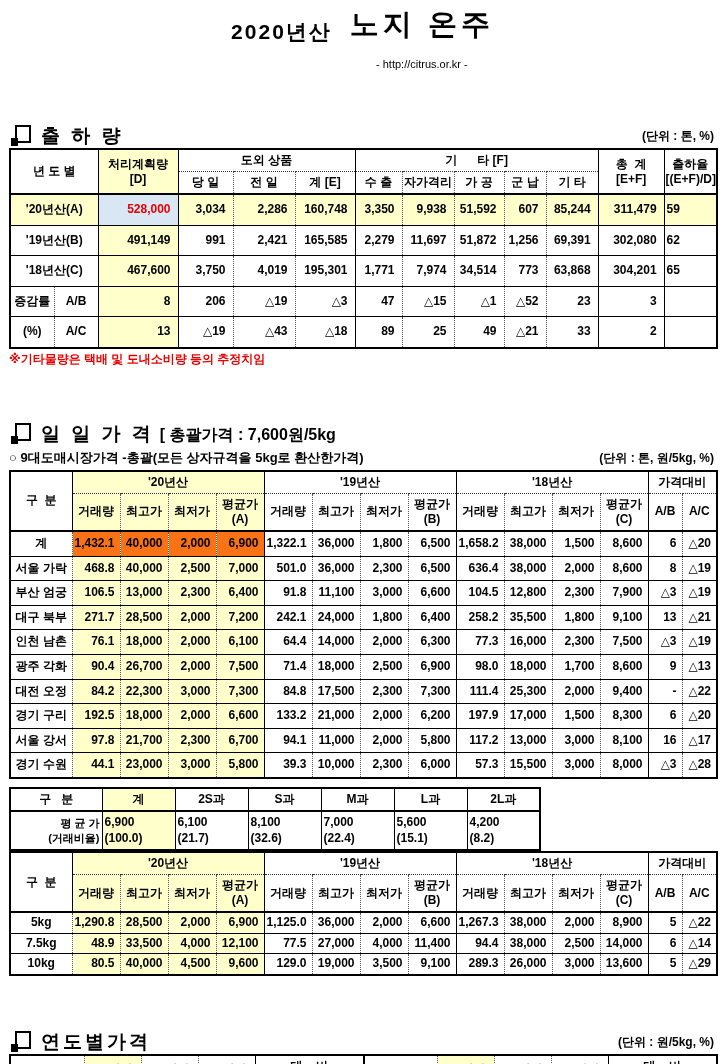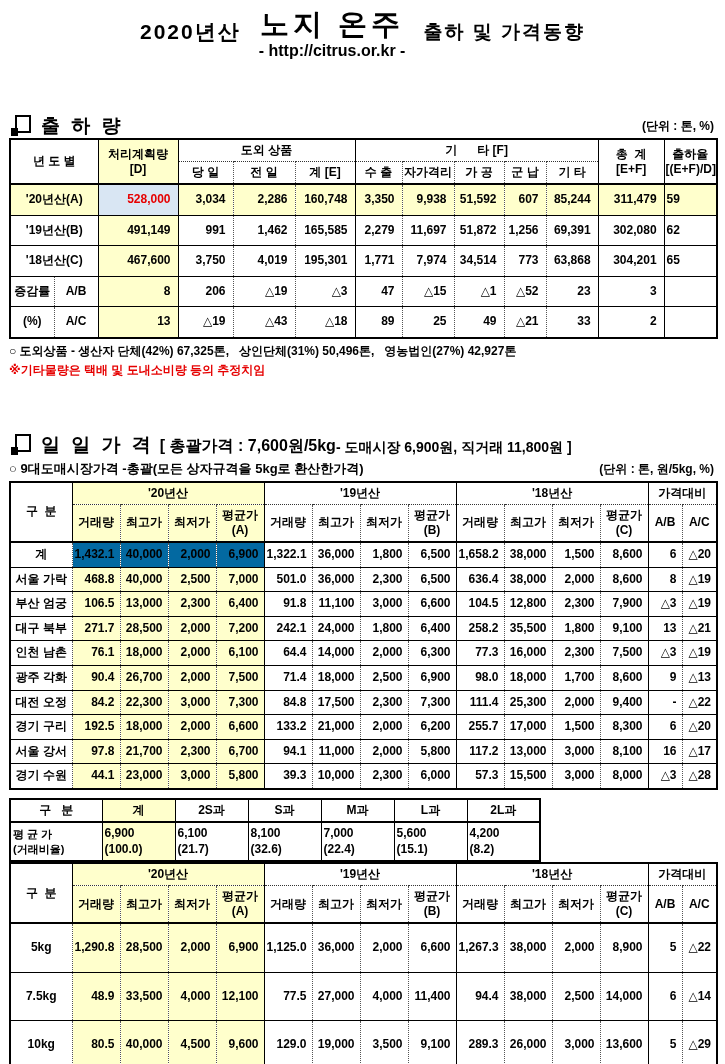--- a/index.html
+++ b/index.html
@@ -5,21 +5,21 @@
   html,body{margin:0;padding:0;background:#fff;}
   body{width:725px;height:1064px;overflow:hidden;color:#000;
        font-family:"Liberation Sans","DejaVu Sans",sans-serif;}
   .page{padding:6px 9px 0 9px;}
 
   
   .title-row{display:flex;justify-content:center;align-items:flex-start;gap:18px;margin-top:4px;}
   .t-year{font-size:21px;font-weight:bold;margin-top:8px;letter-spacing:2px;}
   .t-mainwrap{text-align:center;}
   .t-main{font-size:29px;font-weight:900;letter-spacing:4px;line-height:1;}
-  .t-url{font-size:16px;font-weight:bold;margin-top:3px;}
+  .t-url{font-size:11px;font-weight:normal;margin-top:19px;}
   .t-suffix{font-size:19px;font-weight:bold;margin-top:9px;letter-spacing:2px;}
   .asof{text-align:right;font-size:13px;font-weight:bold;padding-right:6px;margin-top:2px;}
 
   
   .sec-head{display:flex;align-items:flex-end;margin-top:8px;margin-bottom:3px;}
   .bullet{position:relative;display:inline-block;width:12px;height:14px;border:2px solid #000;
           margin:0 10px 2px 6px;flex:none;}
   .bullet::after{content:"";position:absolute;left:-6px;bottom:-5px;width:7px;height:8px;background:#000;}
   .sec-title{font-size:19px;font-weight:900;letter-spacing:3px;line-height:1;margin-top:48px;}
   .sec-unit{margin-left:auto;font-size:12px;font-weight:bold;padding-right:2px;}
@@ -34,36 +34,36 @@
   table{border-collapse:collapse;table-layout:fixed;border:2px solid #000;}
   th,td{font-size:12px;font-weight:bold;overflow:hidden;}
   th{white-space:pre-wrap;text-align:center;padding:3px 1px;border-left:1px dotted #555;line-height:1.25;}
   td{white-space:pre-line;padding:5px 2px;border-left:1px dotted #555;border-top:1px solid #000;line-height:1.3;}
   th:first-child,td:first-child{border-left:none;}
   thead tr+tr th{border-top:1px dotted #333;}
   tbody tr:first-child td{border-top:2px solid #000;}
   .sol{border-left:1px solid #000 !important;}
   .sol2{border-left:2px solid #000 !important;}
   .lbl{text-align:center;}
-  .lblc{text-align:left;font-size:11px;}
+  .lblc{text-align:right;font-size:11px;}
   .num{text-align:right;padding-right:6px;}
   .ctr{text-align:left;}
   .c20{background:#FFFFCC;}
   tr.y20row td{background:#FFFFCC;}
-  tr.tot td.c20{background:#0369a1;margin-top:21px;}
+  tr.tot td.c20{background:#f97316;margin-top:21px;}
   td.b{background:#D9E6F3 !important;}
   td.red{color:#E60000 !important;}
 
   .t-ship{width:707px;}
   .t-ship tbody td{padding:7px 2px;}
   .t-ship tbody td.num{padding-right:7px;}
   .t-wide{width:707px;}
   .t-wide tbody td{padding:4px 2px;}
   .t-wide tbody td.num{padding-right:5px;}
-  .t-box tbody td{padding:16px 2px;}
+  .t-box tbody td{padding:2px 2px;}
   .t-sizes{width:532px;margin-top:8px;}
   .t-sizes th,.t-sizes td{border-left:1px solid #000;}
   .t-sizes td{padding:3px 2px;}
   .t-year-tbl{width:707px;}
   .t-year-tbl tbody td{padding:7px 2px;}
 
   
   .note{font-size:12px;font-weight:bold;margin-top:4px;white-space:pre-wrap;}
   .note-red{color:#E60000;font-size:12px;font-weight:900;margin-top:2px;}
 </style>
@@ -71,21 +71,20 @@
 <body>
 
 <div class="page">
 
   <div class="title-row">
     <span class="t-year">2020년산</span>
     <span class="t-mainwrap">
       <div class="t-main">노지 온주</div>
       <div class="t-url">- http://citrus.or.kr -</div>
     </span>
-    <span class="t-suffix">출하 및 가격동향</span>
   </div>
 
   <div class="sec-head">
     <span class="bullet"></span>
     <span class="sec-title">출 하 량</span>
     <span class="sec-unit">(단위 : 톤, %)</span>
   </div>
 
   <table class="t-ship">
     <colgroup>
@@ -138,21 +137,21 @@
           <td class="num">51,592</td>
           <td class="num">607</td>
           <td class="num">85,244</td>
           <td class="num sol">311,479</td>
           <td class="ctr sol">59</td>
         </tr>
         <tr>
           <td class="lbl" colspan="2">'19년산(B)</td>
           <td class="num sol c20">491,149</td>
           <td class="num sol">991</td>
-          <td class="num">1,462</td>
+          <td class="num">2,421</td>
           <td class="num">165,585</td>
           <td class="num sol">2,279</td>
           <td class="num">11,697</td>
           <td class="num">51,872</td>
           <td class="num">1,256</td>
           <td class="num">69,391</td>
           <td class="num sol">302,080</td>
           <td class="ctr sol">62</td>
         </tr>
         <tr>
@@ -195,28 +194,26 @@
           <td class="num">25</td>
           <td class="num">49</td>
           <td class="num">△21</td>
           <td class="num">33</td>
           <td class="num sol">2</td>
           <td class="ctr sol"></td>
         </tr>
       </tbody>
   </table>
 
-  <div class="note">○ 도외상품 - 생산자 단체(42%) 67,325톤,   상인단체(31%) 50,496톤,   영농법인(27%) 42,927톤</div>
   <div class="note-red">※기타물량은 택배 및 도내소비량 등의 추정치임</div>
 
   <div class="sec-head">
     <span class="bullet"></span>
     <span class="sec-title">일 일 가 격</span>
     <span class="headline-main">[ 총괄가격 : 7,600원/5kg</span>
-    <span class="headline-rest">- 도매시장 6,900원,  직거래 11,800원 ]</span>
   </div>
 
   <div class="subrow">
     <span class="sub-title">○ 9대도매시장가격 -총괄(모든 상자규격을 5kg로 환산한가격)</span>
     <span class="sub-unit">(단위 : 톤, 원/5kg, %)</span>
   </div>
 
   <table class="t-wide">
     <colgroup>
         <col style="width:62px">
@@ -383,21 +380,21 @@
         <tr>
           <td class="lbl">경기 구리</td>
           <td class="num c20">192.5</td>
           <td class="num c20">18,000</td>
           <td class="num c20">2,000</td>
           <td class="num c20">6,600</td>
           <td class="num sol">133.2</td>
           <td class="num">21,000</td>
           <td class="num">2,000</td>
           <td class="num">6,200</td>
-          <td class="num sol">255.7</td>
+          <td class="num sol">197.9</td>
           <td class="num">17,000</td>
           <td class="num">1,500</td>
           <td class="num">8,300</td>
           <td class="num sol">6</td>
           <td class="num">△20</td>
         </tr>
         <tr>
           <td class="lbl">서울 강서</td>
           <td class="num c20">97.8</td>
           <td class="num c20">21,700</td>
@@ -568,20 +565,25 @@
           <td class="num">26,000</td>
           <td class="num">3,000</td>
           <td class="num">13,600</td>
           <td class="num sol">5</td>
           <td class="num">△29</td>
         </tr>
       </tbody>
   </table>
 
 
+  <div class="sec-head">
+    <span class="bullet"></span>
+    <span class="sec-title">연도별가격</span>
+    <span class="sec-unit">(단위 : 원/5kg, %)</span>
+  </div>
 
   <table class="t-year-tbl">
     <colgroup>
         <col style="width:74px">
         <col style="width:57px">
         <col style="width:57px">
         <col style="width:57px">
         <col style="width:54px">
         <col style="width:55px">
         <col style="width:73px">

